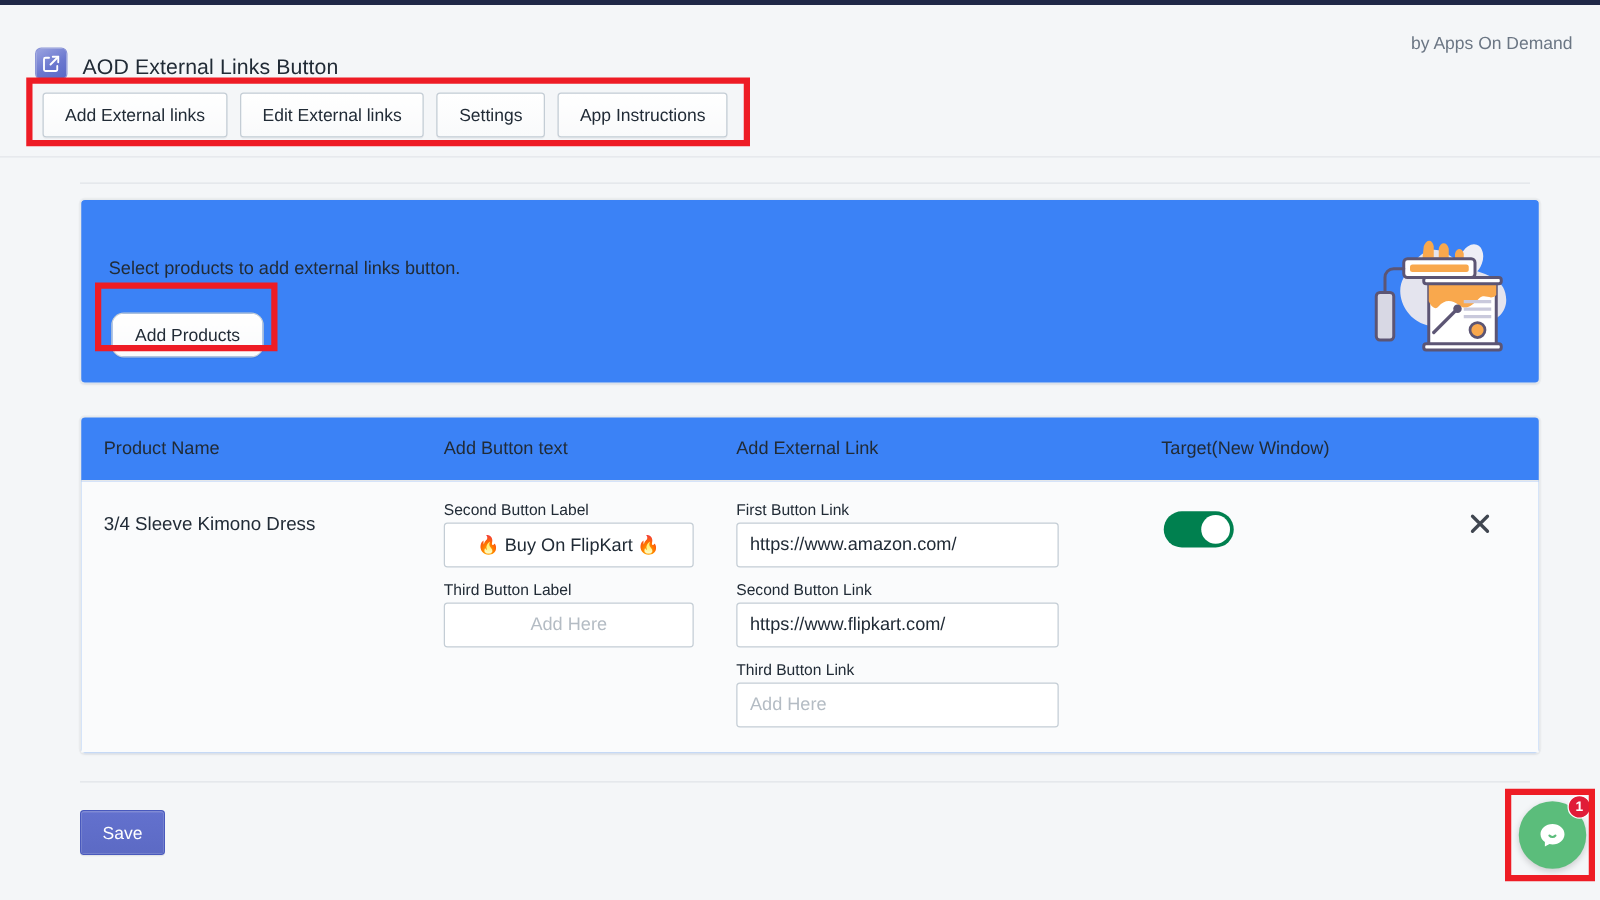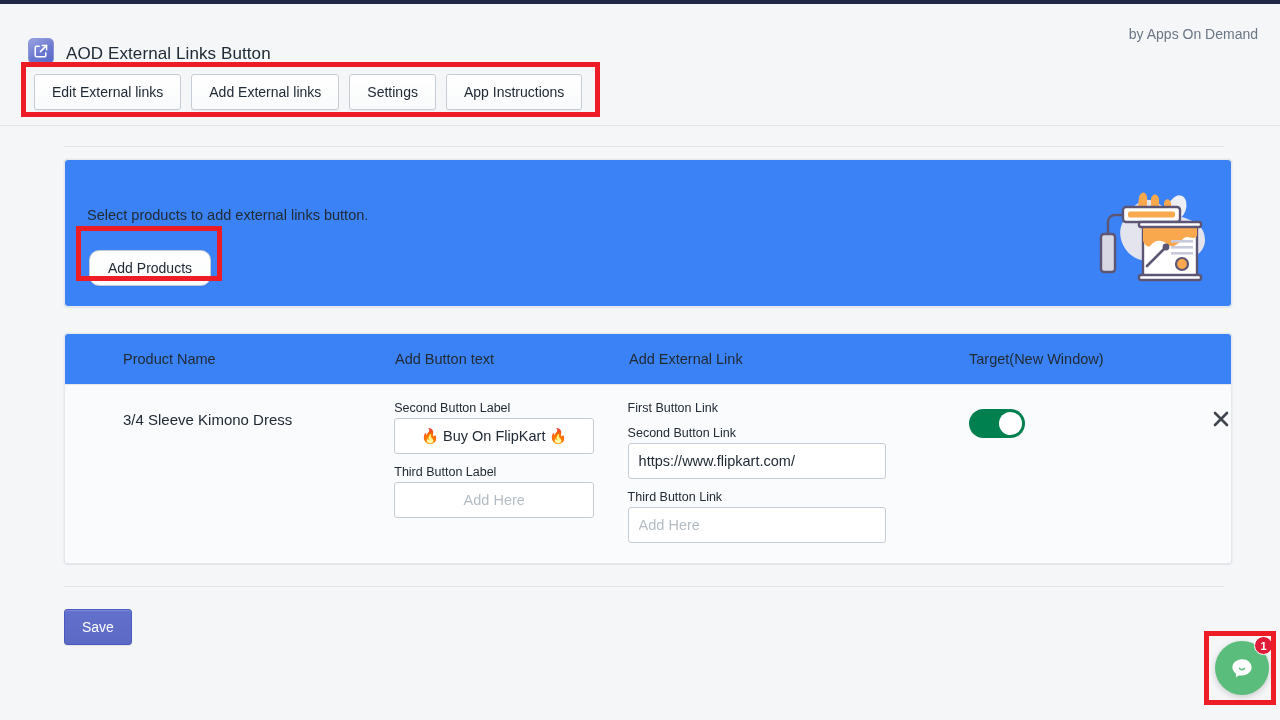--- a/index.html
+++ b/index.html
@@ -177,21 +177,21 @@
     font-size: 14.5px;
     color: #212b36;
   }
 
   .trow {
     display: flex;
     background: #fafbfc;
     padding: 16px 0 20px 0;
   }
 
-  .col-name   { width: 290px; padding-left: 18px; margin-left: 40px; }
+  .col-name   { width: 290px; padding-left: 18px; }
   .col-text   { width: 234px; }
   .col-link   { width: 340px; }
   .col-target { width: 245px; }
   .col-del    { flex: 1; }
 
   .trow .col-name {
     font-size: 15px;
     color: #212b36;
     padding-top: 10px;
   }
@@ -321,22 +321,22 @@
       <path d="M9.2 2.4h4.4v4.4" fill="none" stroke="#ffffff" stroke-width="1.5" stroke-linecap="round" stroke-linejoin="round"></path>
       <path d="M13.6 2.4L7.4 8.6" fill="none" stroke="#ffffff" stroke-width="1.5" stroke-linecap="round"></path>
     </svg>
   </span>
   <span class="app-title">AOD External Links Button</span>
   <span class="app-byline">by Apps On Demand</span>
 </div>
 
 <div class="tabbar-wrap">
   <div class="tabbar">
+    <button class="tab-btn">Add External links</button>
     <button class="tab-btn">Edit External links</button>
-    <button class="tab-btn">Add External links</button>
     <button class="tab-btn">Settings</button>
     <button class="tab-btn">App Instructions</button>
   </div>
 </div>
 
 <div class="page">
 
   <div class="hr"></div>
 
   
@@ -397,20 +397,21 @@
         </div>
         <div class="field">
           <label class="field-label">Third Button Label</label>
           <input class="field-input input-text" type="text" placeholder="Add Here" style="">
         </div>
       </div>
 
       <div class="col-link">
         <div class="field">
           <label class="field-label">First Button Link</label>
+          <input class="field-input input-link" type="text" value="https://www.amazon.com/" style="">
         </div>
         <div class="field">
           <label class="field-label">Second Button Link</label>
           <input class="field-input input-link" type="text" value="https://www.flipkart.com/" style="">
         </div>
         <div class="field">
           <label class="field-label">Third Button Link</label>
           <input class="field-input input-link" type="text" placeholder="Add Here" style="">
         </div>
       </div>

